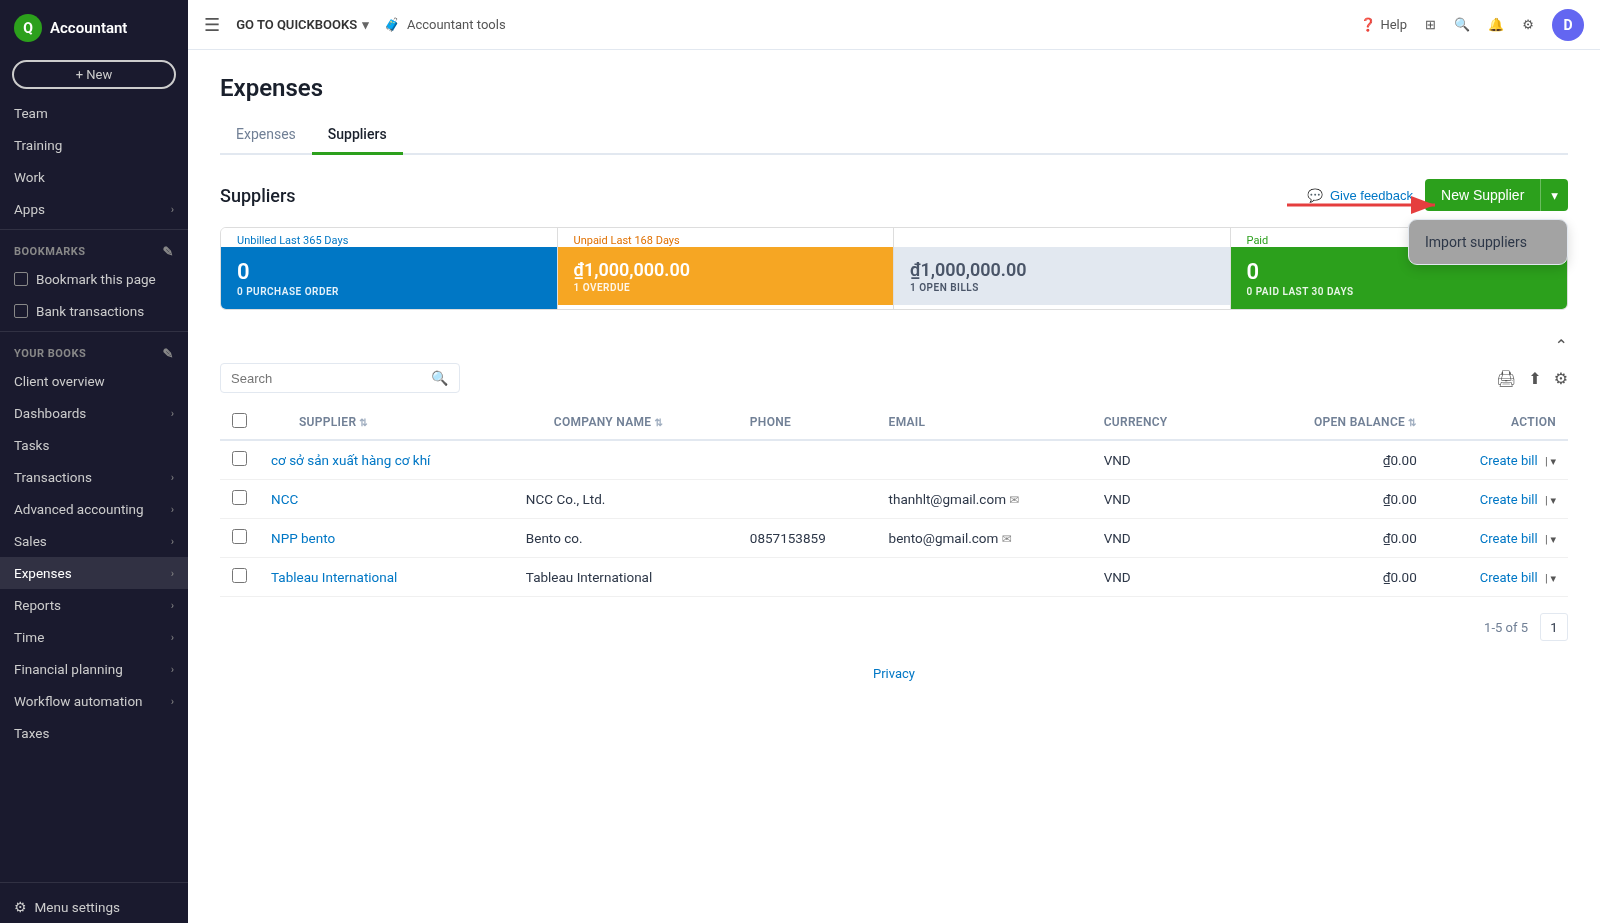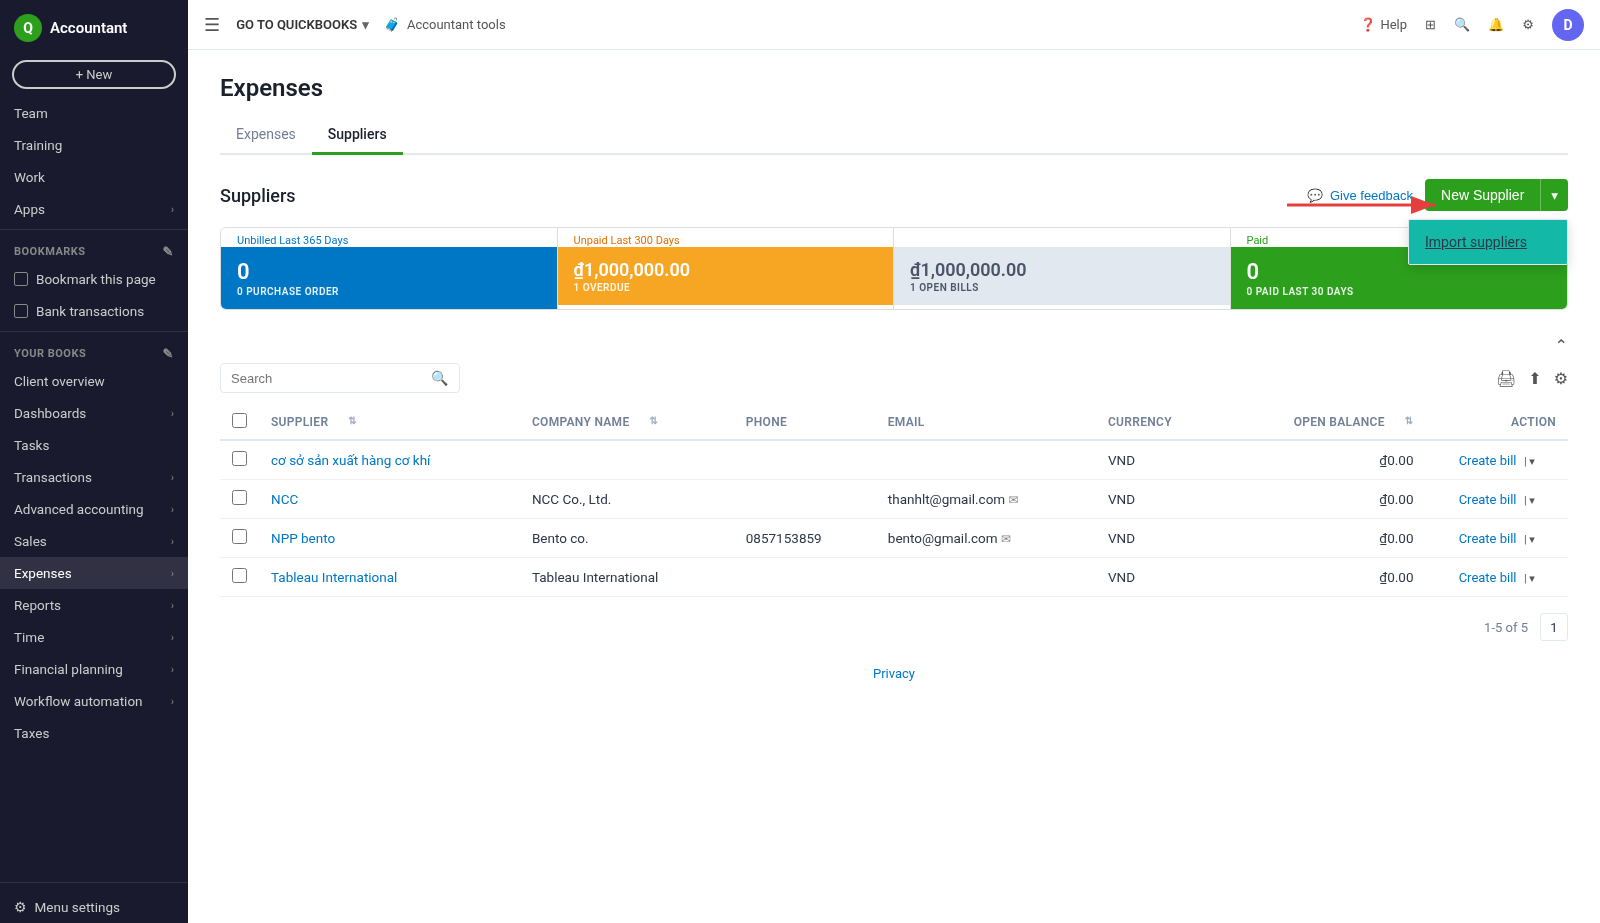--- a/index.html
+++ b/index.html
@@ -48,46 +48,46 @@
     
     .suppliers-header { display: flex; align-items: center; justify-content: space-between; margin-bottom: 16px; }
     .suppliers-title { font-size: 18px; font-weight: 500; color: #1a202c; }
     .header-actions { display: flex; align-items: center; gap: 12px; position: relative; }
     .give-feedback-btn { display: flex; align-items: center; gap: 6px; color: #0077c5; font-size: 13px; cursor: pointer; border: none; background: transparent; }
     .new-supplier-btn-group { display: flex; align-items: stretch; }
     .new-supplier-btn { background: #2ca01c; color: white; border: none; padding: 8px 16px; font-size: 14px; font-weight: 500; cursor: pointer; border-radius: 4px 0 0 4px; }
     .new-supplier-dropdown { background: #2ca01c; color: white; border: none; padding: 8px 10px; cursor: pointer; border-radius: 0 4px 4px 0; border-left: 1px solid rgba(255,255,255,0.3); }
 
     
-    .import-dropdown { position: absolute; top: 40px; right: 0; background: #14b8a6; border: 1px solid #e2e8f0; border-radius: 2px; box-shadow: 0 4px 12px rgba(0,0,0,0.15); z-index: 100; min-width: 160px; text-decoration: underline; }
+    .import-dropdown { position: absolute; top: 40px; right: 0; background: #a3a3a3; border: 1px solid #e2e8f0; border-radius: 9px; box-shadow: 0 4px 12px rgba(0,0,0,0.15); z-index: 100; min-width: 160px; }
     .import-dropdown-item { padding: 10px 16px; cursor: pointer; font-size: 14px; color: #2d3748; }
 
     
     .collapse-toggle { display: flex; justify-content: flex-end; margin-bottom: 8px; }
     .collapse-btn { background: none; border: none; cursor: pointer; font-size: 16px; color: #555; }
 
     
     .table-toolbar { display: flex; align-items: center; justify-content: space-between; margin-bottom: 12px; }
     .search-box { display: flex; align-items: center; border: 1px solid #e2e8f0; border-radius: 4px; padding: 6px 10px; gap: 6px; width: 240px; background: white; }
     .search-box input { border: none; outline: none; font-size: 13px; flex: 1; background: transparent; }
     .search-icon { color: #888; font-size: 14px; cursor: pointer; }
     .table-icons { display: flex; gap: 12px; align-items: center; }
     .table-icon-btn { background: none; border: none; cursor: pointer; color: #555; font-size: 16px; }
 
     table { width: 100%; border-collapse: collapse; }
     thead tr { border-bottom: 2px solid #e2e8f0; }
     th { text-align: left; font-size: 12px; font-weight: 600; color: #718096; padding: 8px 12px; letter-spacing: 0.3px; }
     th.right { text-align: right; }
-    .th-sort { display: flex; align-items: flex-start; gap: 20px; }
+    .th-sort { display: flex; align-items: center; gap: 3px; margin-left: 28px; }
     .sort-icon { font-size: 10px; color: #a0aec0; }
 
     tbody tr { border-bottom: 1px solid #f0f0f0; }
     td { padding: 10px 12px; font-size: 13.5px; color: #2d3748; }
     td.right { text-align: right; }
-    td.action { text-align: center; margin-top: 48px; }
+    td.action { text-align: right; margin-top: 48px; }
 
     .checkbox-cell { width: 32px; }
     .row-checkbox { width: 15px; height: 15px; cursor: pointer; }
 
     .create-bill-link { color: #0077c5; cursor: pointer; text-decoration: none; font-size: 13px; }
     .make-payment-link { color: #0077c5; cursor: pointer; text-decoration: none; font-size: 13px; }
     .action-dropdown { color: #555; margin-left: 4px; cursor: pointer; font-size: 11px; }
 
     
     .pagination { display: flex; align-items: center; justify-content: flex-end; margin-top: 16px; gap: 12px; }
@@ -334,21 +334,21 @@
             <span>Unbilled Last 365 Days</span>
           </div>
           <div style="background:#0077c5; margin: 0; padding: 12px 16px;">
             <div style="color:white; font-size:22px; font-weight:600;">0</div>
             <div style="color:rgba(255,255,255,0.9); font-size:10px; font-weight:600; letter-spacing:0.5px; margin-top:2px;">0 PURCHASE ORDER</div>
           </div>
         </div>
 
         <div style="background: white; border-right: 1px solid #ddd;">
           <div style="padding: 6px 16px 0; font-size:11px; color:#e07000;">
-            <span>Unpaid Last 300 Days</span>
+            <span>Unpaid Last 168 Days</span>
           </div>
           <div style="background:#f6a623; margin: 0; padding: 12px 16px;">
             <div style="color:white; font-size:18px; font-weight:600;">₫1,000,000.00</div>
             <div style="color:rgba(255,255,255,0.9); font-size:10px; font-weight:600; letter-spacing:0.5px; margin-top:2px;">1 OVERDUE</div>
           </div>
         </div>
 
         <div style="background: white; border-right: 1px solid #ddd;">
           <div style="padding: 6px 16px 0; font-size:11px; color:#888;">&nbsp;</div>
           <div style="background:#e2e8f0; margin: 0; padding: 12px 16px;">

